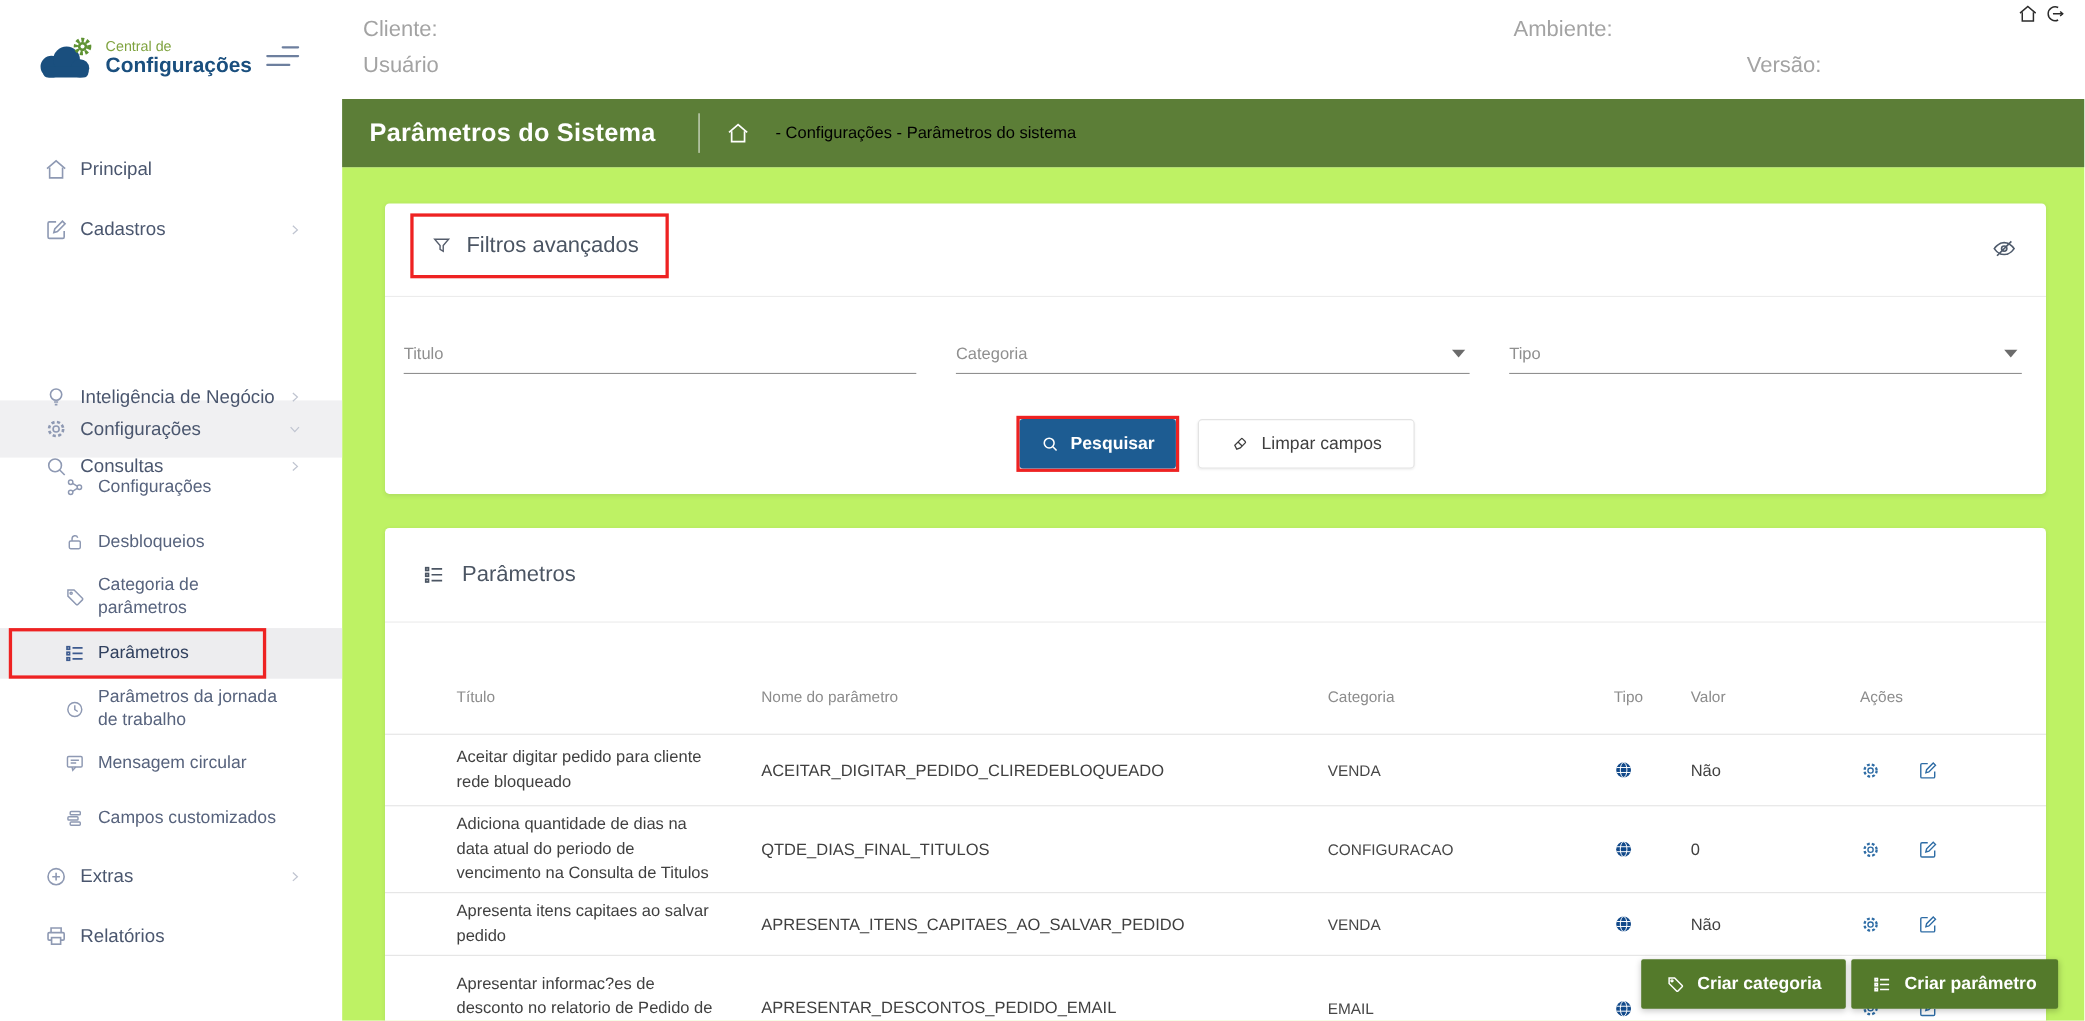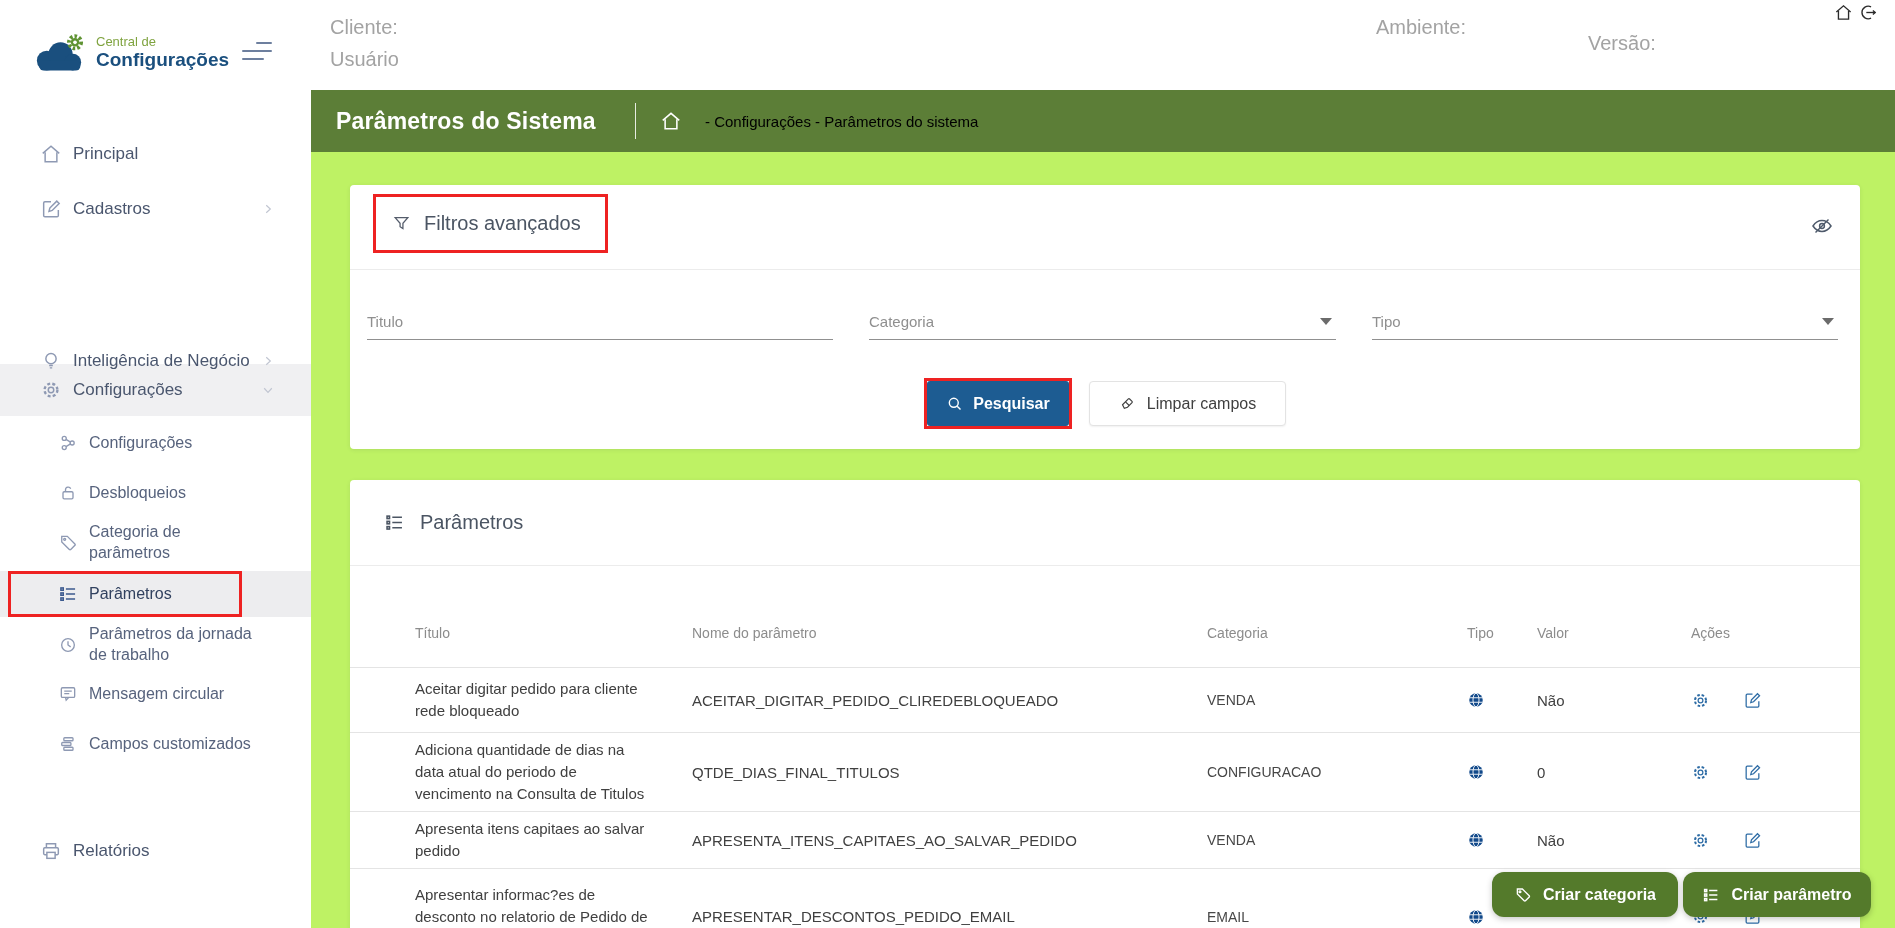--- a/index.html
+++ b/index.html
@@ -18,21 +18,21 @@
   .logo-text .l2 { font-size:19px; font-weight:bold; color:#1a4f7e; line-height:1.15; }
   .hamburger { position:absolute; left:242px; top:42px; width:30px; height:22px; cursor:pointer; }
   .hamburger span { display:block; height:2px; background:#6d7f9e; border-radius:1px; margin-bottom:6px; }
   .hamburger span:nth-child(1){ width:16px; margin-left:14px; }
   .hamburger span:nth-child(2){ width:30px; }
   .hamburger span:nth-child(3){ width:22px; }
   .env-label { position:absolute; font-size:20px; color:#a3a3a3; }
   .lbl-cliente  { left:330px; top:16px; }
   .lbl-usuario  { left:330px; top:48px; }
   .lbl-ambiente { left:1376px; top:16px; }
-  .lbl-versao   { left:1588px; top:32px; }
+  .lbl-versao   { left:1588px; top:48px; }
   .win-icons { position:absolute; right:18px; top:3px; display:flex; gap:5px; color:#2b2b2b; }
   .win-icons .ic { width:19px; height:19px; cursor:pointer; }
 
   
   .greenbar { position:absolute; left:311px; top:90px; width:1584px; height:62px; background:#5c7e37; color:#fff; z-index:4; }
   .greenbar .ptitle { position:absolute; left:25px; top:50%; transform:translateY(-50%); font-size:23px; font-weight:bold; letter-spacing:.2px; }
   .greenbar .vdiv { position:absolute; left:324px; top:13px; width:1px; height:36px; background:rgba(255,255,255,.85); }
   .greenbar .bc-home { position:absolute; left:349px; top:20px; width:22px; height:22px; color:#fff; cursor:pointer; }
   .greenbar .bc-text { position:absolute; left:394px; top:50%; transform:translateY(-50%); font-size:15px; color:#000000; }
 
@@ -84,21 +84,21 @@
   .thead-row { height:101px; padding-top:33px; color:#8c8c8c; font-size:14px; }
   .drow { border-top:1px solid #e4e4e4; font-size:15px; color:#404040; }
   .drow .cat { font-size:14px; color:#474747; }
   .drow .titulo { padding-right:38px; line-height:1.45; }
   .r1 { height:65px; } .r2 { height:79px; } .r3 { height:57px; } .r4 { height:96px; }
   .globe { width:18px; height:18px; }
   .acts { display:flex; gap:33px; color:#2e6ca5; }
   .acts .aic { width:19px; height:19px; cursor:pointer; }
 
   
-  .fab { position:absolute; top:872px; height:45px; background:#547a2b; border:0; border-radius:12px; color:#fff; font-size:16px; font-weight:bold; display:flex; align-items:center; justify-content:center; gap:11px; cursor:pointer; z-index:40; box-shadow:0 2px 6px rgba(0,0,0,.22); font-family:inherit; }
+  .fab { position:absolute; top:872px; height:45px; background:#547a2b; border:0; border-radius:2px; color:#fff; font-size:16px; font-weight:bold; display:flex; align-items:center; justify-content:center; gap:11px; cursor:pointer; z-index:40; box-shadow:0 2px 6px rgba(0,0,0,.22); font-family:inherit; }
   .fab .fic { width:18px; height:18px; }
   .fab-cat { left:1492px; width:186px; }
   .fab-par { left:1683px; width:188px;text-align:right; }
 </style>
 </head>
 <body>
 
 <div class="topbar">
   <div class="logo">
     <span>
@@ -198,20 +198,34 @@
         </svg>
       </span>
     <span class="stext">Inteligência de Negócio</span>
     <span class="chev">
         <svg viewBox="0 0 24 24" fill="none" stroke="currentColor" stroke-width="2">
           <path d="m9 5.5 7 6.5-7 6.5"></path>
         </svg>
       </span>
   </div>
 
+  <div class="srow" style="top:316px; height:36px;">
+    <span class="sicon">
+        <svg viewBox="0 0 24 24" fill="none" stroke="currentColor" stroke-width="1.6">
+          <circle cx="11" cy="11" r="6.3"></circle>
+          <path d="m15.8 15.8 4.7 4.7"></path>
+        </svg>
+      </span>
+    <span class="stext">Consultas</span>
+    <span class="chev">
+        <svg viewBox="0 0 24 24" fill="none" stroke="currentColor" stroke-width="2">
+          <path d="m9 5.5 7 6.5-7 6.5"></path>
+        </svg>
+      </span>
+  </div>
 
   <div class="srow" style="top:274px; height:52px; top:274px;">
     <span class="sicon">
         <svg viewBox="0 0 24 24" fill="none" stroke="currentColor">
           <circle cx="12" cy="12" r="7" stroke-width="2.6" stroke-dasharray="3.2 2.4"></circle>
           <circle cx="12" cy="12" r="3" stroke-width="1.6"></circle>
         </svg>
       </span>
     <span class="stext">Configurações</span>
     <span class="chev">
@@ -290,20 +304,34 @@
     <span class="sicon sub">
         <svg viewBox="0 0 24 24" fill="none" stroke="currentColor" stroke-width="1.6">
           <rect x="7" y="4.5" width="11" height="3.6" rx="1"></rect>
           <rect x="4.5" y="10.2" width="11" height="3.6" rx="1"></rect>
           <rect x="7" y="15.9" width="11" height="3.6" rx="1"></rect>
         </svg>
       </span>
     <span class="stext sub">Campos customizados</span>
   </div>
 
+  <div class="srow" style="top:689px; height:36px;">
+    <span class="sicon">
+        <svg viewBox="0 0 24 24" fill="none" stroke="currentColor" stroke-width="1.6">
+          <circle cx="12" cy="12" r="8"></circle>
+          <path d="M12 8.2v7.6M8.2 12h7.6"></path>
+        </svg>
+      </span>
+    <span class="stext">Extras</span>
+    <span class="chev">
+        <svg viewBox="0 0 24 24" fill="none" stroke="currentColor" stroke-width="2">
+          <path d="m9 5.5 7 6.5-7 6.5"></path>
+        </svg>
+      </span>
+  </div>
 
   <div class="srow" style="top:743px; height:36px;">
     <span class="sicon">
         <svg viewBox="0 0 24 24" fill="none" stroke="currentColor" stroke-width="1.6">
           <path d="M7 8.5V4h10v4.5"></path>
           <rect x="4" y="8.5" width="16" height="7.5" rx="1.2"></rect>
           <rect x="7.5" y="13.5" width="9" height="6.5" fill="#fff"></rect>
         </svg>
       </span>
     <span class="stext">Relatórios</span>

